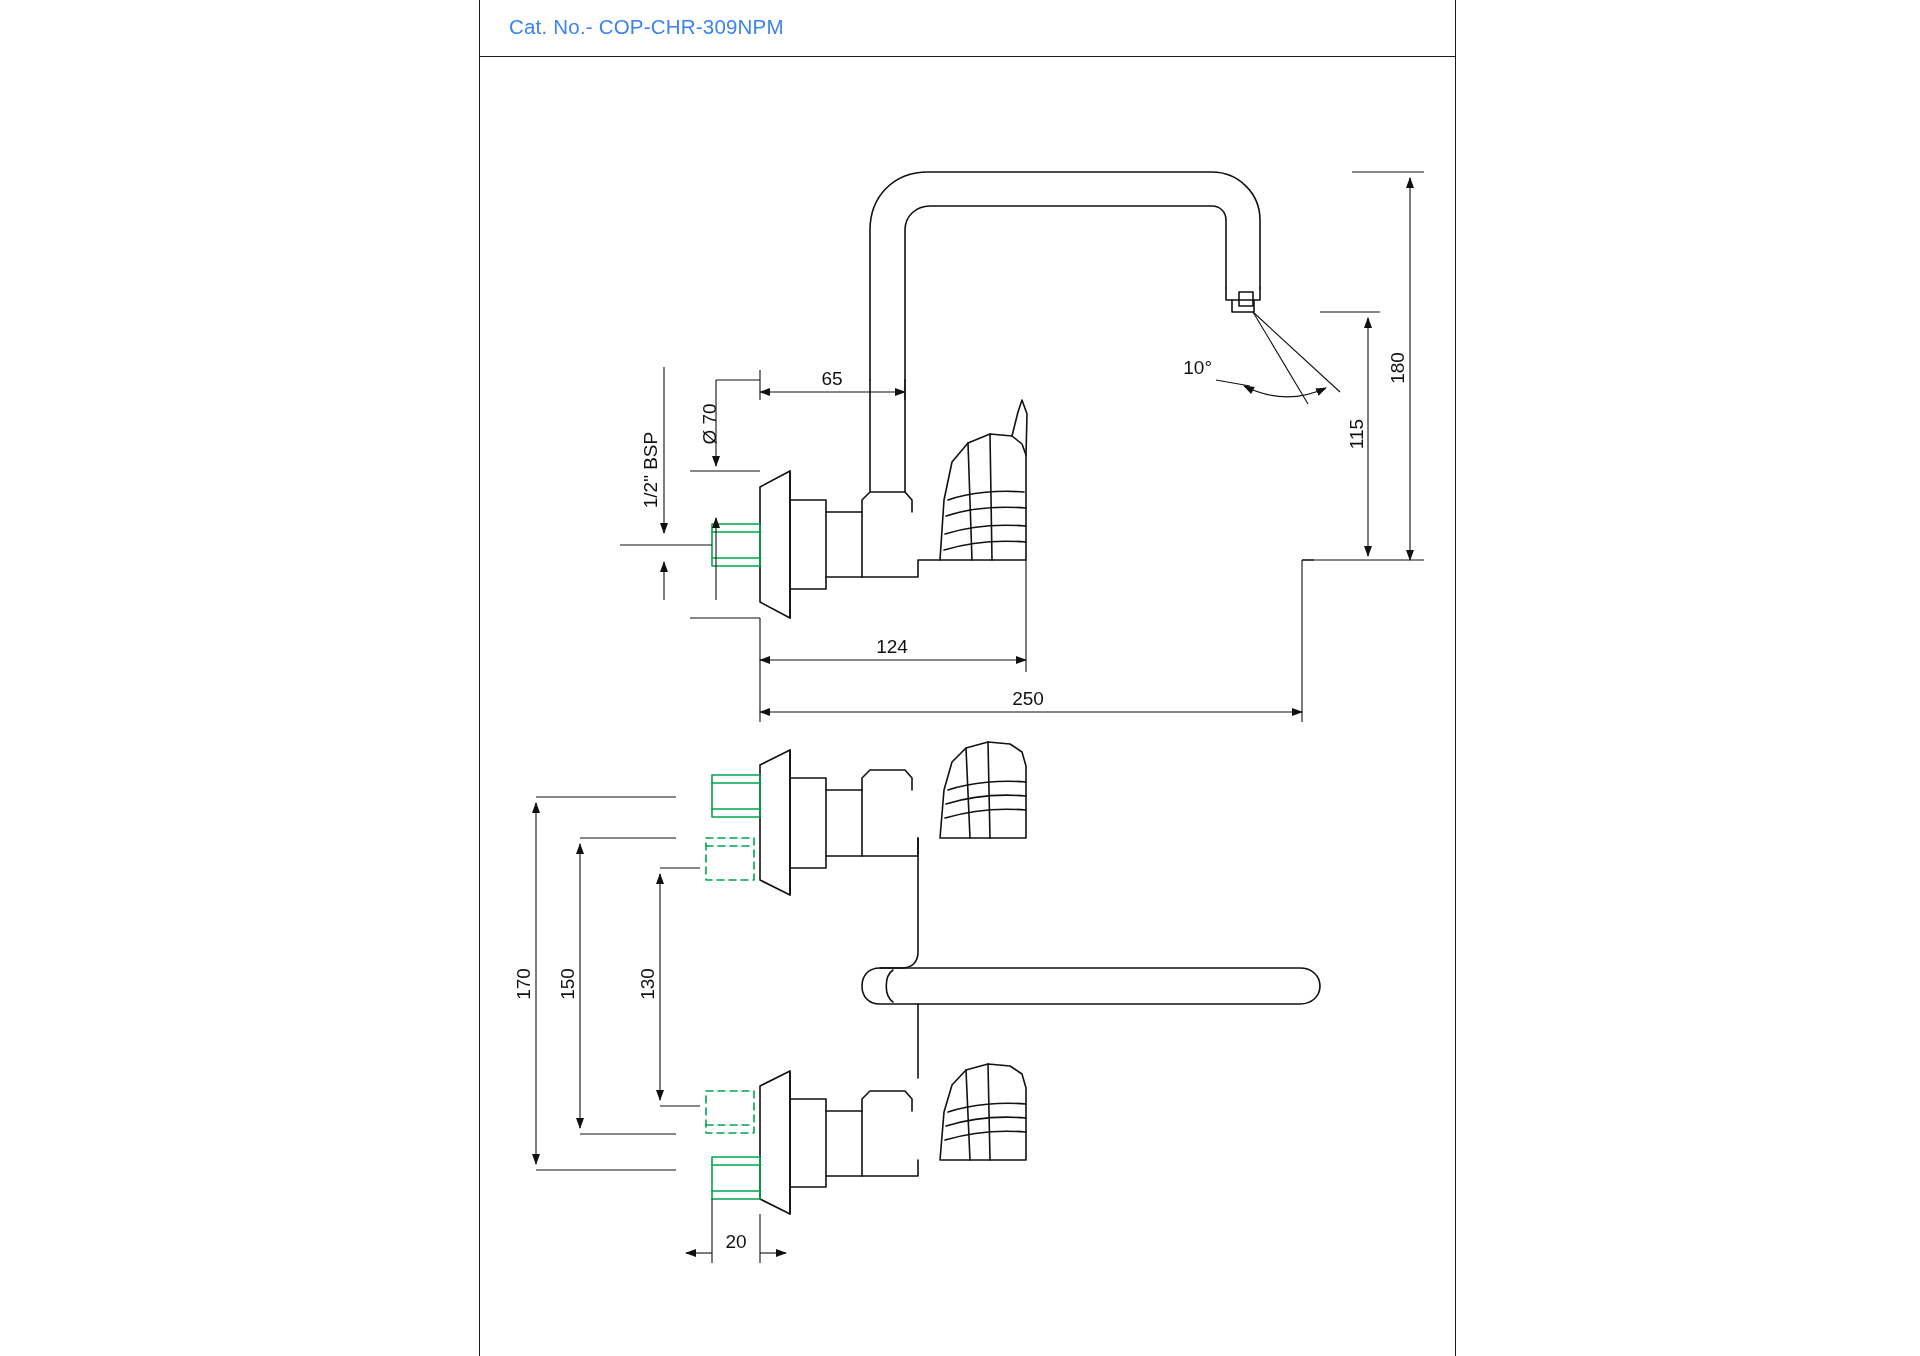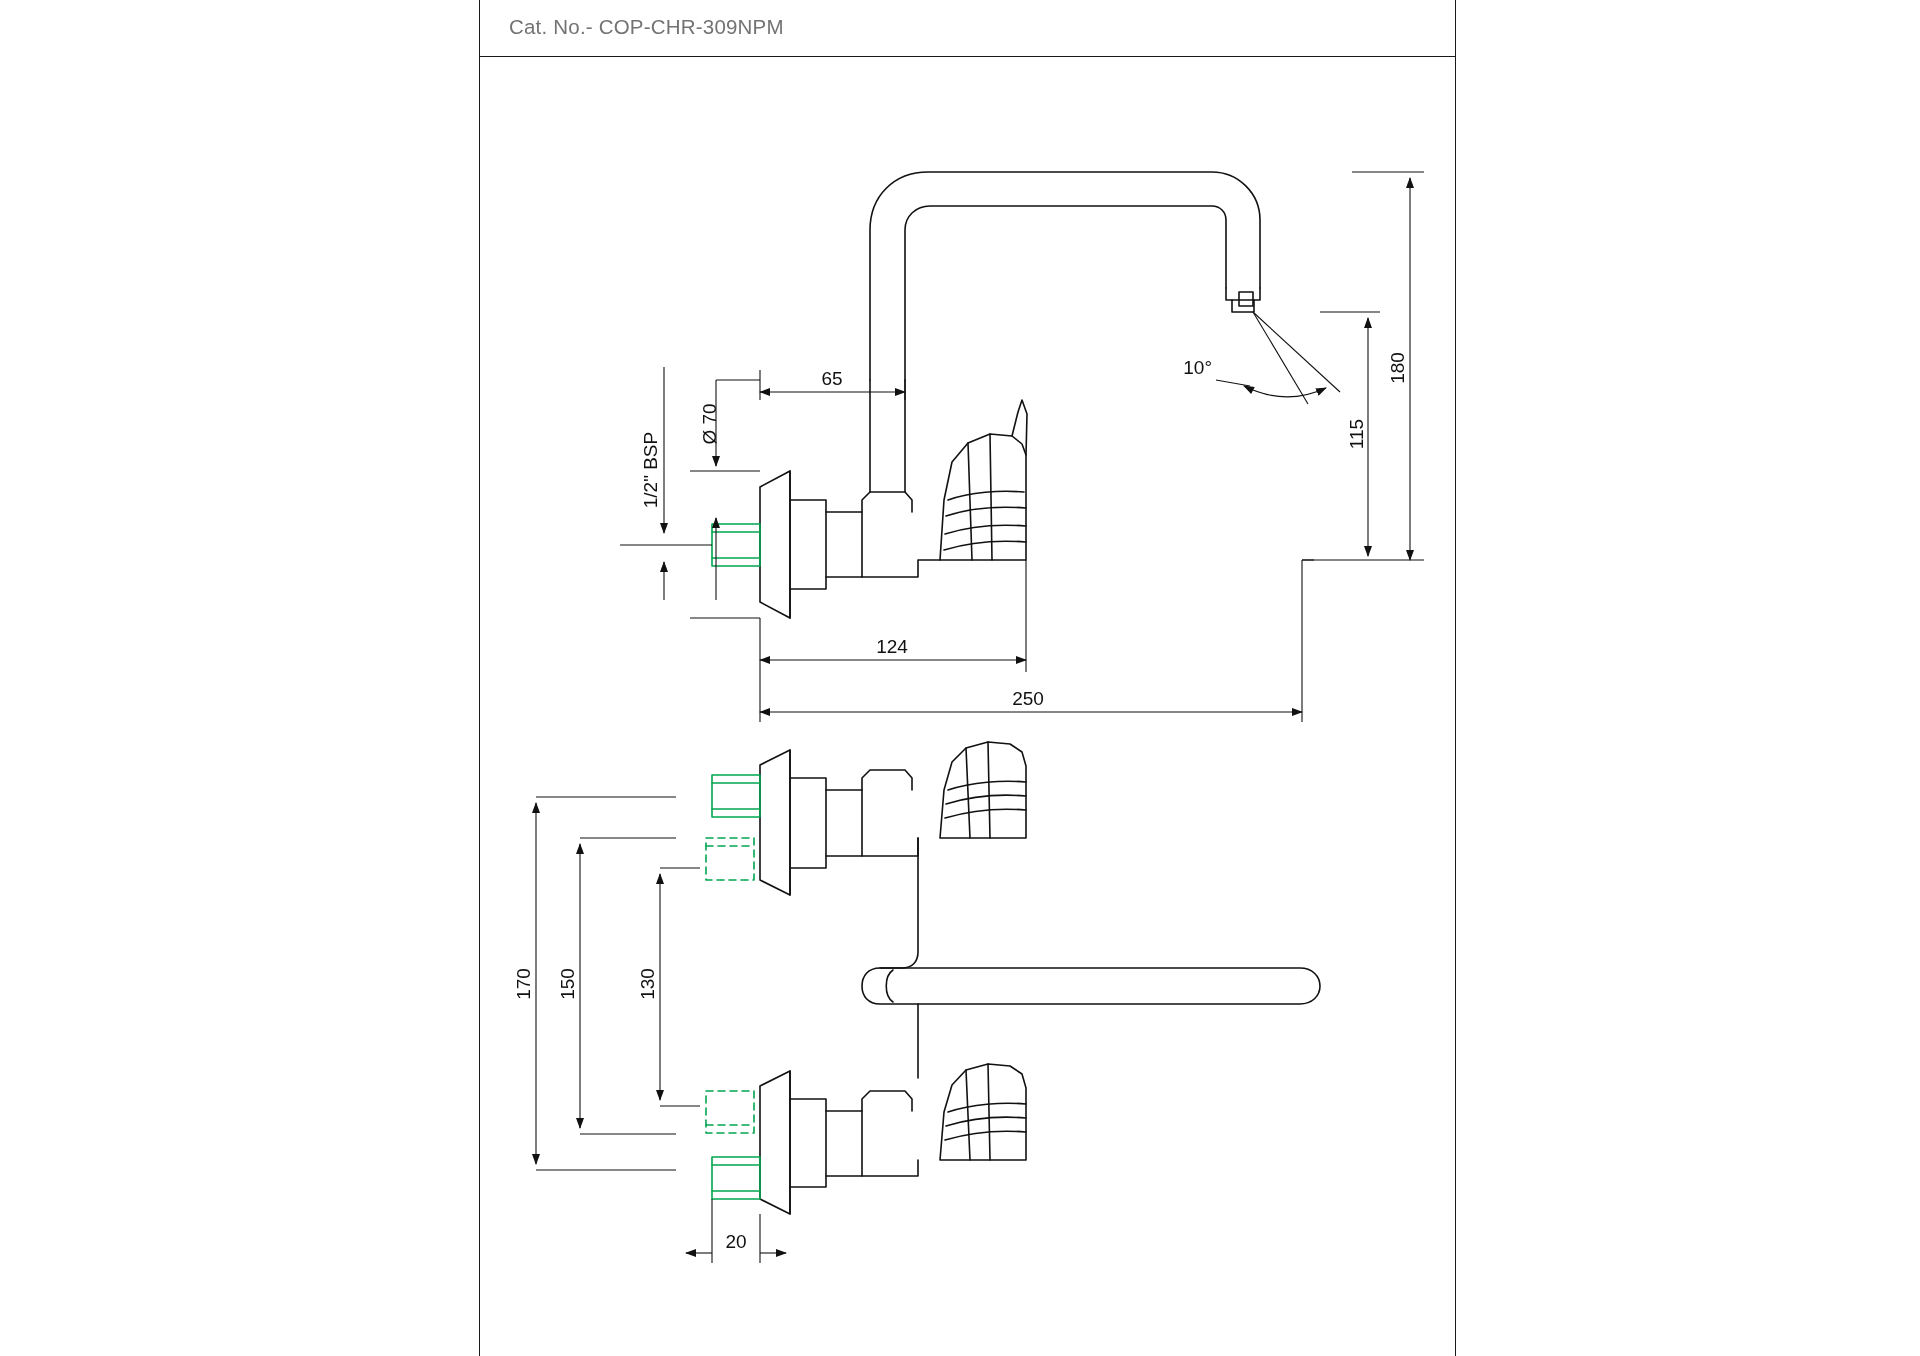--- a/index.html
+++ b/index.html
@@ -38,21 +38,21 @@
     width: 977px;
     height: 57px;
     border-bottom: 1.4px solid #1a1a1a;
     box-sizing: border-box;
   }
   #title-text {
     position: absolute;
     left: 30px;
     top: 15px;
     font-size: 20.5px;
-    color: #737373;
+    color: #3b82f6;
     letter-spacing: 0.2px;
     white-space: nowrap;
     text-align: center;
   }
   #canvas-wrap {
     position: absolute;
     left: 0;
     top: 0;
     width: 1920px;
     height: 1356px;

